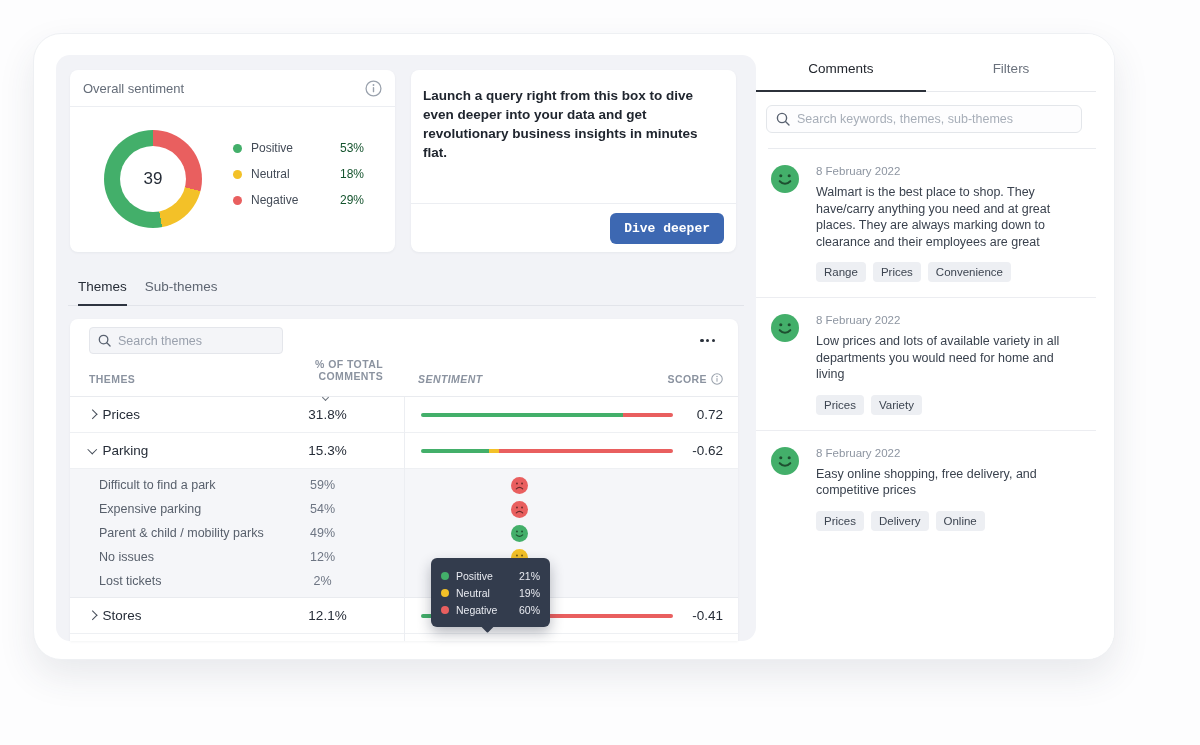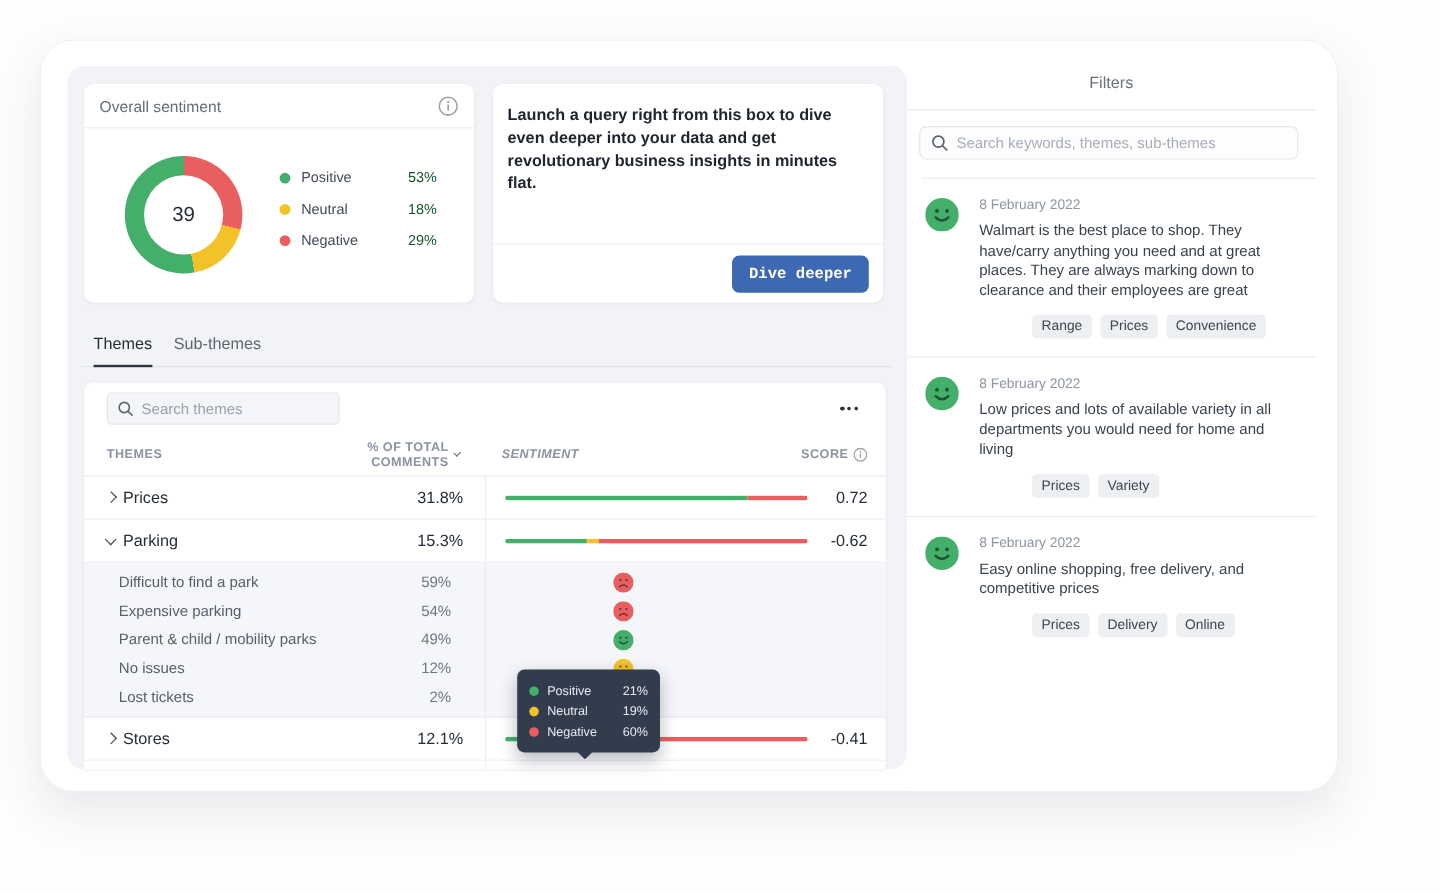--- a/index.html
+++ b/index.html
@@ -44,21 +44,21 @@
     display:flex; align-items:center; gap:7px; padding:0 8px; }
   .search-box input { border:none; outline:none; background:transparent; font-family:inherit; font-size:12.5px;
     color:#3a424e; width:100%; }
   .search-box input::placeholder { color:#9aa1ad; }
   .kebab { display:flex; gap:2.5px; cursor:pointer; padding:4px; }
   .kebab i { width:3.2px; height:3.2px; border-radius:50%; background:#2a313b; }
 
   .tt-head { height:35px; display:flex; align-items:center; padding:0 15px 0 19px; border-bottom:1px solid #e9ebef;
     font-size:10.5px; font-weight:700; letter-spacing:.04em; color:#8b93a0; }
   .col-name { width:180px; display:flex; align-items:center; gap:7px; }
-  .col-pct { width:117px; text-align:right; display:flex; justify-content:flex-end; align-items:center; gap:5px; }
+  .col-pct { width:117px; text-align:right; display:flex; justify-content:flex-end; align-items:center; gap:16px;flex-direction:column; }
   .col-sent { width:287px; padding-left:35px; display:flex; align-items:center;font-style:italic; }
   .col-score { flex:1; text-align:left; display:flex; justify-content:flex-end; align-items:center; gap:4px; }
   .vsep { position:absolute; left:334px; top:78px; bottom:0; width:1px; background:#eceef2; }
 
   .trow { height:36px; display:flex; align-items:center; padding:0 15px 0 19px; border-bottom:1px solid #eef0f3;
     font-size:13.5px; color:#262d38; cursor:pointer; }
   .trow:last-child { border-bottom:none; }
   .chev { display:inline-block; width:6.5px; height:6.5px; border-right:1.6px solid #434b57; border-bottom:1.6px solid #434b57; }
   .chev.r { transform:rotate(-45deg); }
   .chev.d { transform:rotate(45deg); margin-top:-3px; }
@@ -101,21 +101,21 @@
   .c-filterrow { margin:19px 14px 0 12px; display:flex; justify-content:space-between; align-items:center;
     font-size:13px; color:#262d38; }
   .f-group { display:flex; align-items:center; gap:6px; cursor:pointer; }
   .arrow-down { font-size:13px; color:#434b57; }
   .c-divider { margin:15px 0 0 12px; width:328px; height:1px; background:#e9ebef; }
   .comment { display:flex; gap:17px; padding:16px 22px 15px 15px; border-bottom:1px solid #ecedf1; width:340px; }
   .comment.last { border-bottom:none; }
   .c-body { width:282px; }
   .c-date { font-size:11.5px; color:#8d95a1; margin-bottom:7px; }
   .c-text { font-size:12.5px; color:#3a424e; line-height:16.5px; }
-  .c-tags { margin-top:12px; display:flex; gap:7px;margin-left:44px; }
+  .c-tags { margin-top:12px; display:flex; gap:7px; }
   .chip { background:#edeff3; border-radius:4px; padding:4px 8px; font-size:11.5px; color:#3d4551; cursor:pointer; }
 </style>
 </head>
 <body>
 
 <div class="app-card">
 
   <div class="dash">
 
     <div class="panel card-sentiment">
@@ -345,20 +345,21 @@
           <span class="dot" style="background: rgb(233, 95, 95);"></span>
           <span>Negative</span>
           <span class="tip-val">60%</span>
         </div>
       </div>
     </div>
   </div>
 
   <div class="comments-panel">
     <div class="c-tabs">
+      <span class="ctab active">Comments</span>
       <span class="ctab">Filters</span>
     </div>
 
     <div class="c-search">
       <span style="line-height:0;">
         <svg width="14" height="14" viewBox="0 0 14 14">
             <circle cx="6" cy="6" r="4.6" fill="none" stroke="#596270" stroke-width="1.4"></circle>
             <line x1="9.5" y1="9.5" x2="13" y2="13" stroke="#596270" stroke-width="1.4" stroke-linecap="round"></line>
           </svg>
       </span>

